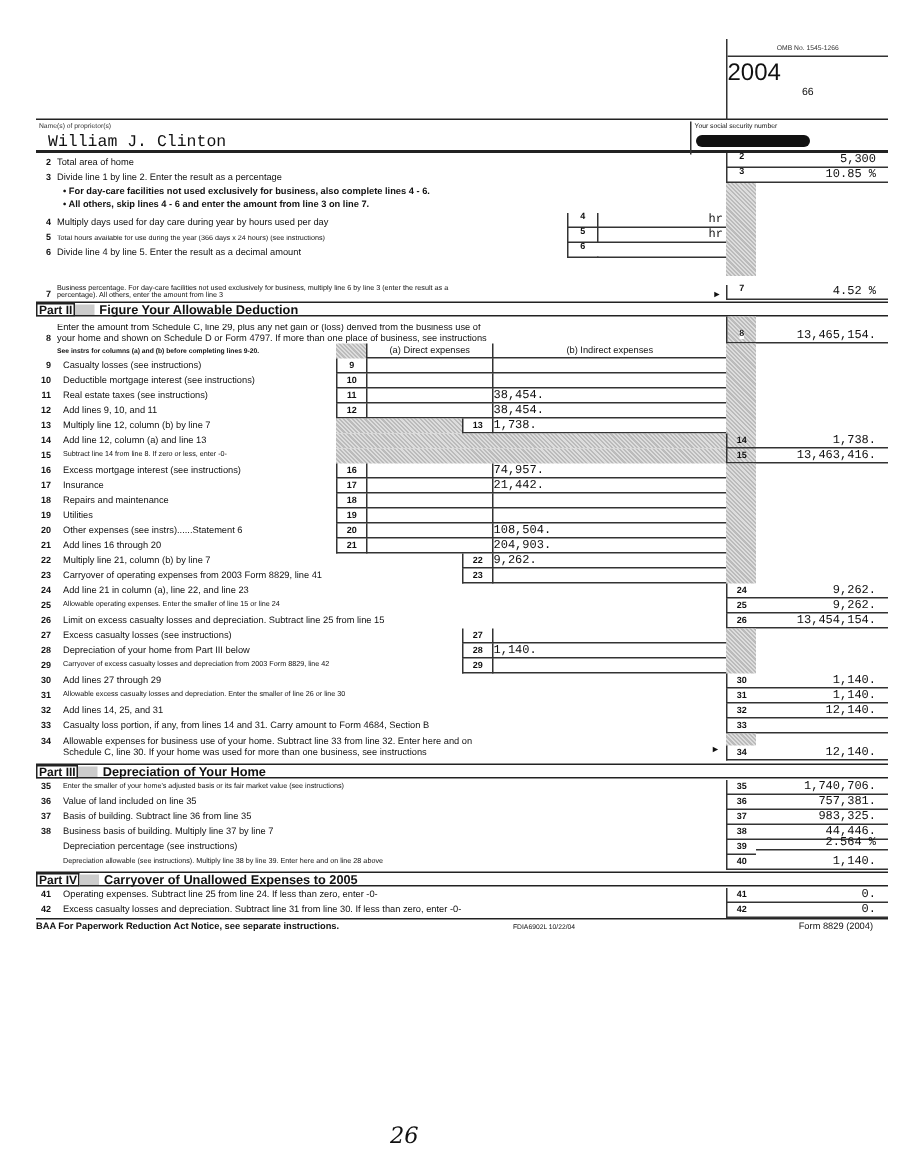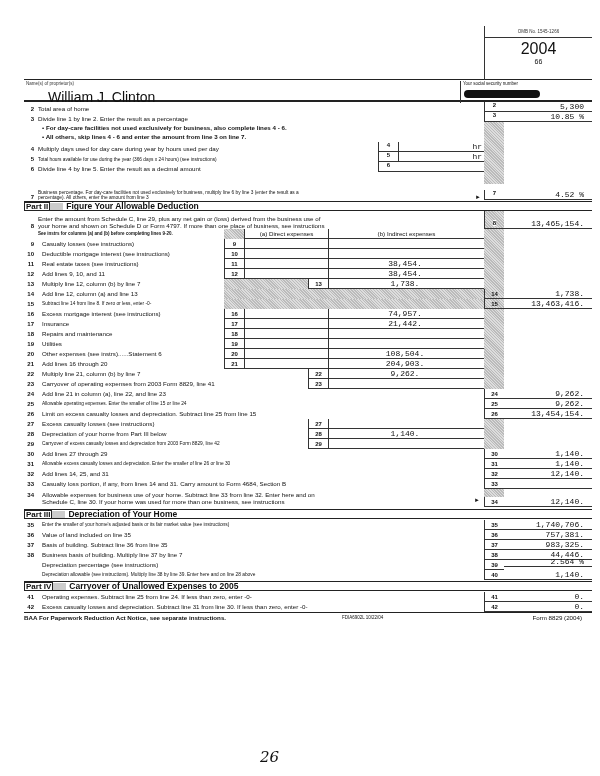--- a/index.html
+++ b/index.html
@@ -9,40 +9,40 @@
   .hdr-left { position: absolute; left: 0; top: 0; width: 104px; height: 52px; border-right: 1px solid #333; }
   .form-word { position: absolute; left: 6px; top: 14px; font-size: 7px; }
   .form-num { position: absolute; left: 30px; top: 5px; font-size: 17px; }
   .dept { position: absolute; left: 4px; top: 36px; font-size: 4.5px; line-height: 5px; width: 80px; color: #333; }
   .code99 { position: absolute; left: 86px; top: 40px; font-size: 6px; color: #333; }
   .hdr-mid { position: absolute; left: 104px; top: 0; width: 356px; height: 52px; text-align: center; }
   .title { font-size: 11.5px; margin-top: 12px; letter-spacing: 0.2px; }
   .sub { font-size: 6.2px; line-height: 7px; }
   .hdr-right { position: absolute; left: 460px; top: -2px; width: 108px; height: 54px; border-left: 1px solid #333; }
   .omb { font-size: 4.5px; text-align: center; border-bottom: 1px solid #333; height: 12px; line-height: 12px; color: #333; }
-  .year { font-size: 16px; text-align: center; margin-top: 2px; }
+  .year { font-size: 16px; text-align: left; margin-top: 2px; }
   .seq { font-size: 7px; text-align: center; }
   .namerow { position: relative; height: 22px; border-bottom: 2px solid #222; }
   .namelbl { position: absolute; left: 2px; top: 1px; font-size: 4.5px; color: #333; }
-  .nameval { position: absolute; left: 8px; top: 9px; font-family: Liberation Sans, sans-serif; font-size: 14px; margin-left: 16px; }
+  .nameval { position: absolute; left: 8px; top: 9px; font-family: Liberation Mono, monospace; font-size: 11px; }
   .ssnlbl { position: absolute; left: 436px; top: 1px; font-size: 4.5px; border-left: 1px solid #333; padding-left: 2px; height: 22px; }
   .ssnbar { position: absolute; left: 440px; top: 10px; width: 76px; height: 8px; background: #111; border-radius: 4px; }
   .part { display: flex; height: 10px; align-items: center; border-top: 1.5px solid #222; border-bottom: 1px solid #222; font-weight: bold; font-size: 8.5px; margin-top: 1px; }
   .partlbl { border: 1px solid #222; padding: 0 1px; font-size: 8px; height: 9px; line-height: 8px; background: #fff; }
   .partshade { width: 13px; height: 7px; background: #ccc; margin-right: 3px; }
   .row { position: relative; display: flex; align-items: flex-end; font-size: 6.2px; }
   .ln { width: 14px; text-align: right; padding-right: 4px; font-weight: bold; font-size: 6px; }
   .desc { flex: 1; white-space: nowrap; overflow: hidden; }
   .desc.small { font-size: 4.8px; }
   .desc.bold { font-weight: bold; }
   .box { width: 20px; border-left: 1px solid #333; border-bottom: 1px solid #333; text-align: center; font-size: 6px; font-weight: bold; height: 100%; }
   .amt { width: 88px; border-bottom: 1px solid #333; text-align: right; font-family: "Liberation Mono", monospace; font-size: 8px; padding-right: 8px; }
   .grey { background: repeating-linear-gradient(45deg,#bbb,#bbb 1px,#ddd 1px,#ddd 2px); }
   .mono { font-family: "Liberation Mono", monospace; font-size: 8px; }
-  .colbox { border-left: 1px solid #333; border-bottom: 1px solid #333; text-align: center; font-family: "Liberation Mono", monospace; font-size: 8px; padding-right: 3px; }
+  .colbox { border-left: 1px solid #333; border-bottom: 1px solid #333; text-align: left; font-family: "Liberation Mono", monospace; font-size: 8px; padding-right: 3px; }
   .hand { position: absolute; left: 260px; top: 748px; font-family: "DejaVu Serif", serif; font-style: italic; font-size: 15px; }
 </style>
 </head>
 <body>
 
 <div class="page">
   <div class="hdr">
     <div class="hdr-right">
       <div class="omb">OMB No. 1545-1266</div>
       <div class="year">2004</div>

